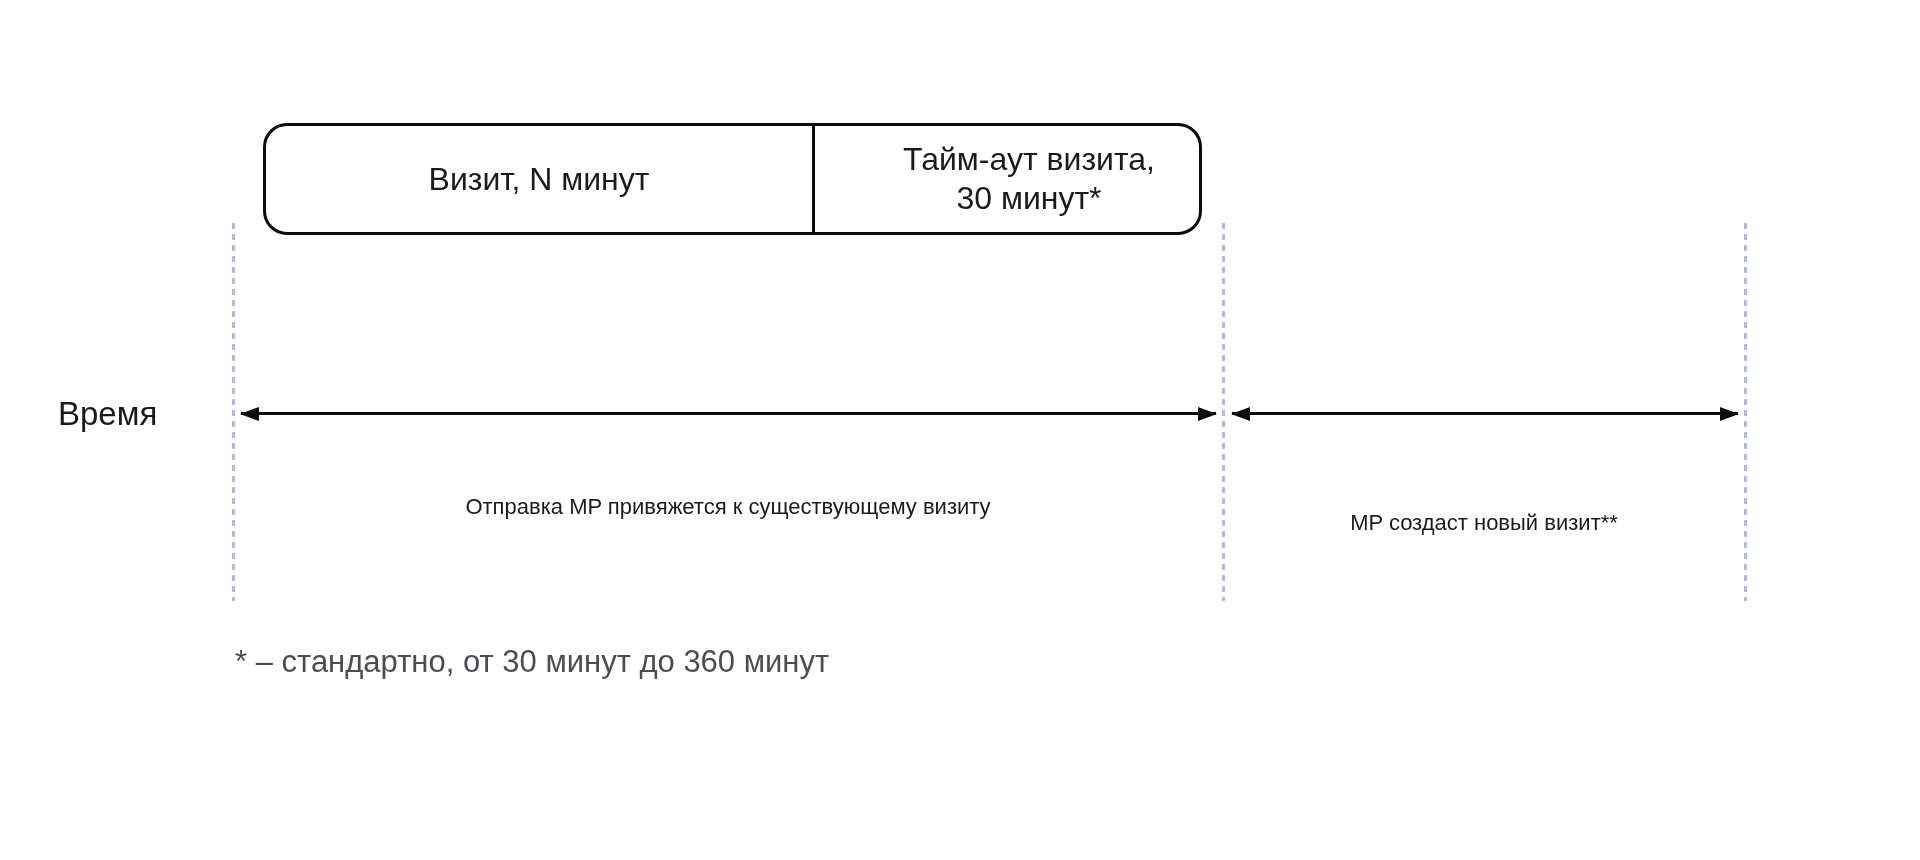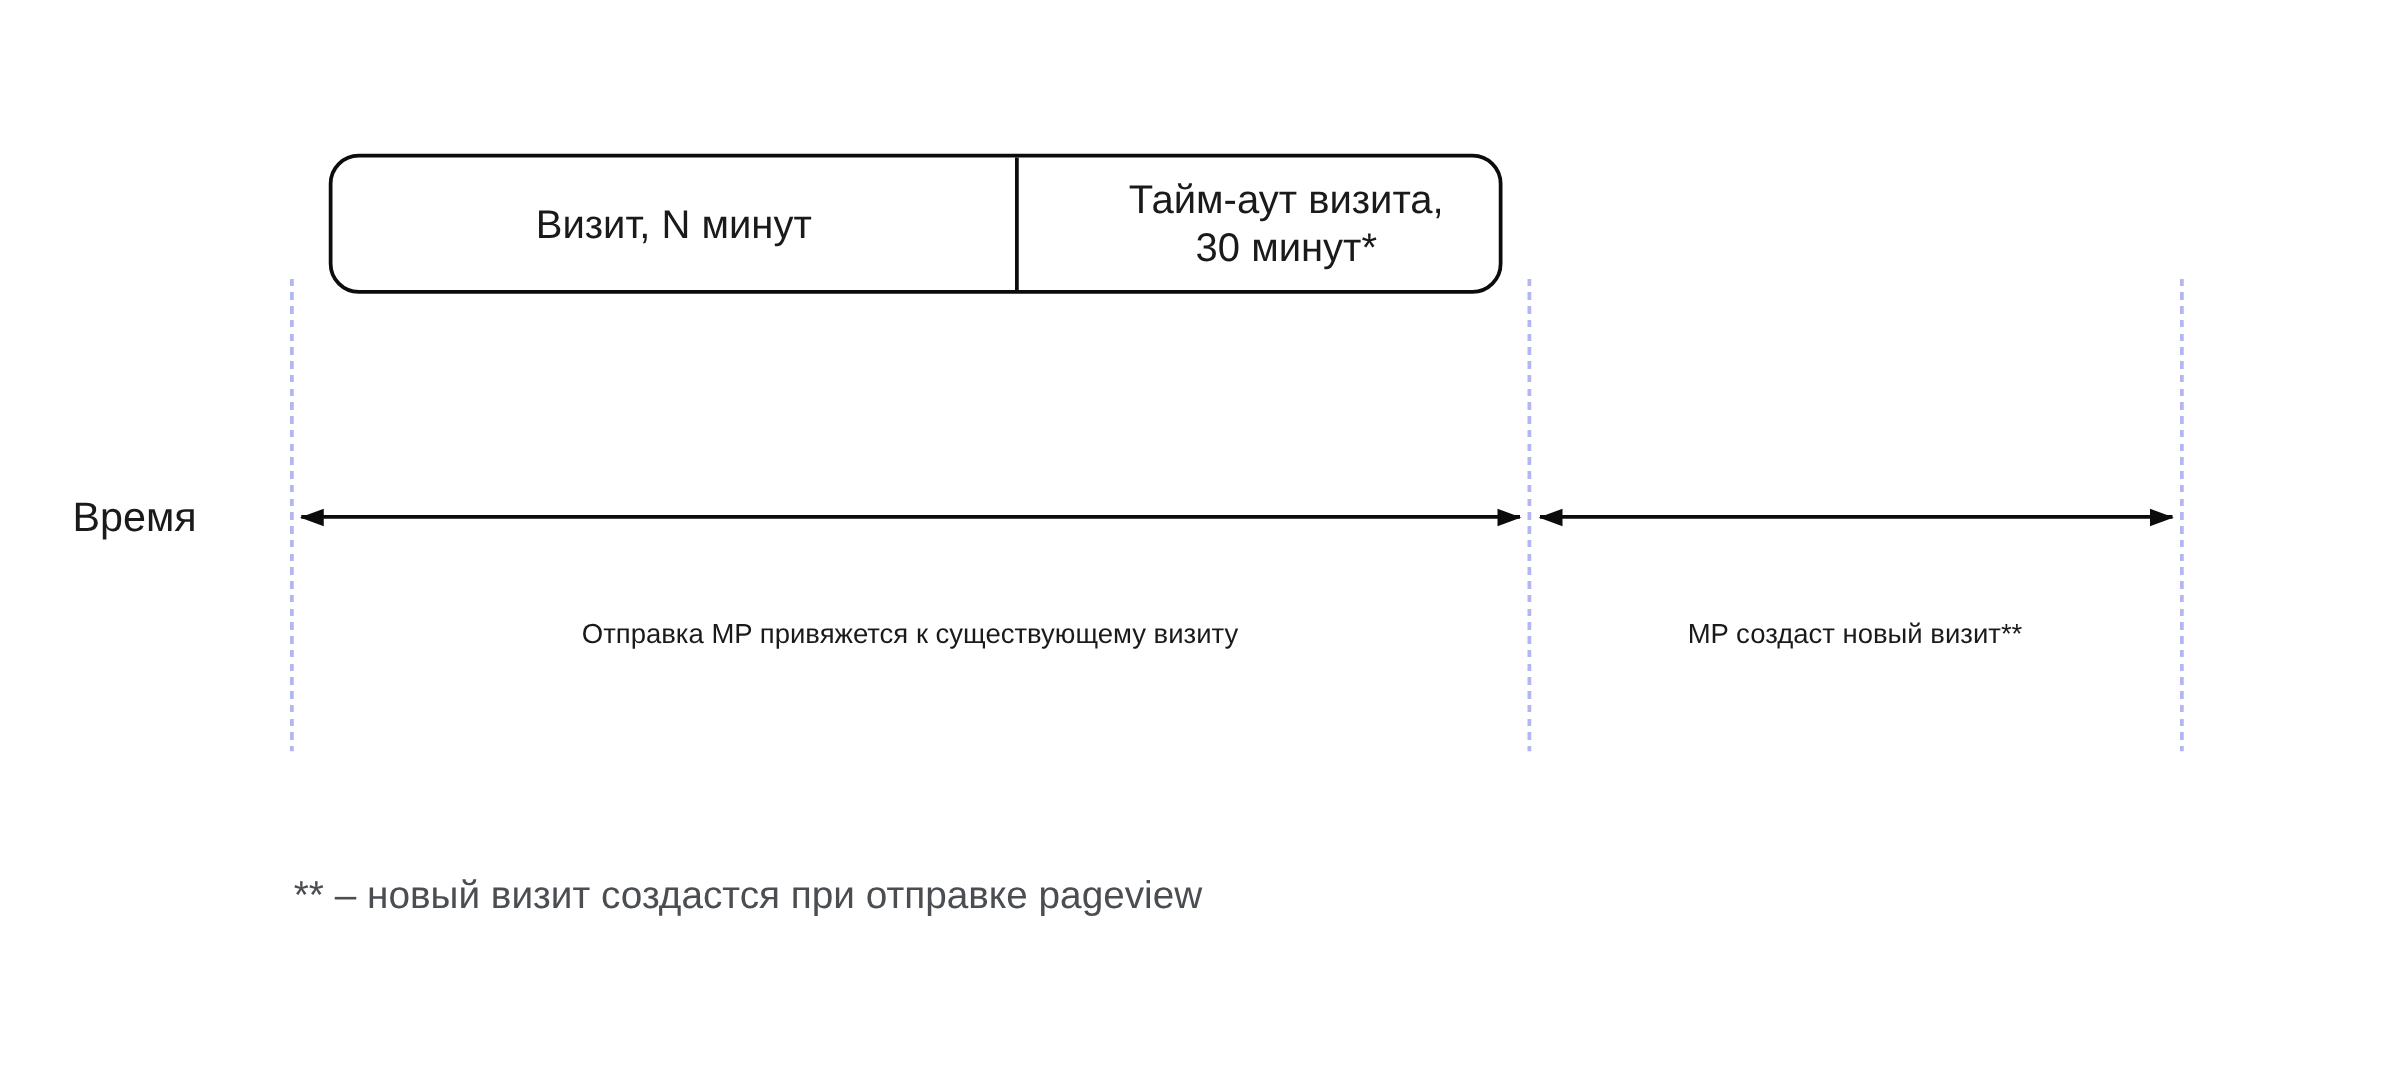--- a/index.html
+++ b/index.html
@@ -49,21 +49,21 @@
     border-right:19px solid var(--line-color);
   }
   .arrow::after{
     content:"";position:absolute;right:-1px;top:50%;transform:translateY(-50%);
     width:0;height:0;border-top:7px solid transparent;border-bottom:7px solid transparent;
     border-left:19px solid var(--line-color);
   }
   
   .region-label{position:absolute;top:487px;text-align:center;font-size:22px;line-height:40px;}
   .region-label-existing{left:233px;width:990px;}
-  .region-label-new{left:1223px;width:522px;}
+  .region-label-new{left:1223px;width:522px;margin-top:16px;}
   
   .footnote{position:absolute;left:235px;color:var(--footnote-color);font-size:31px;line-height:38px;}
   .footnote-1{top:643px;}
   .footnote-2{top:697px;}
 </style>
 </head>
 <body>
 
 <div class="canvas">
 
@@ -79,16 +79,16 @@
 
   <div class="time-label">Время</div>
 
   <div class="arrow arrow-1"></div>
   <div class="arrow arrow-2"></div>
 
   <div class="region-label region-label-existing">Отправка MP привяжется к существующему визиту</div>
 
   <div class="region-label region-label-new">MP создаст новый визит**</div>
 
+  <div class="footnote footnote-1">* – стандартно, от 30 минут до 360 минут</div>
 
-  <div class="footnote footnote-2">** – новый визит создастся при отправке pageview</div>
 
 </div>
 
 </body></html>

